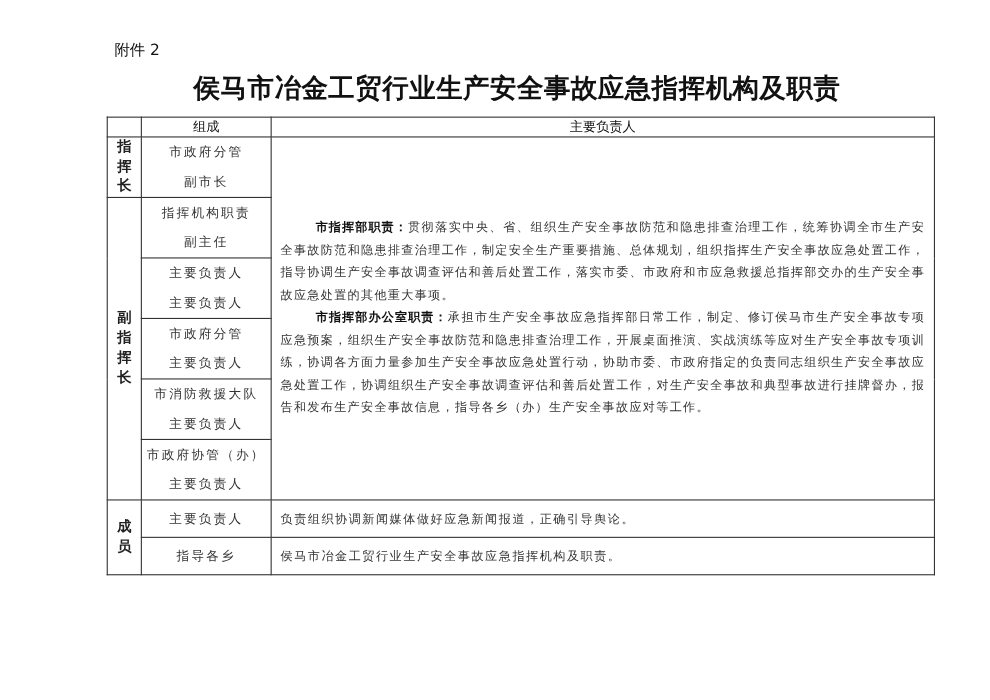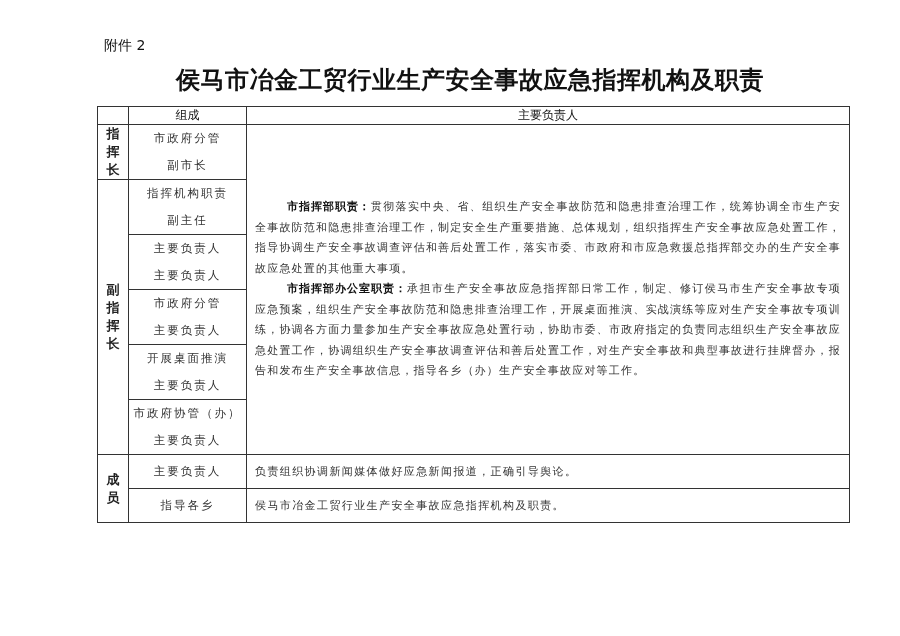--- a/index.html
+++ b/index.html
@@ -102,21 +102,21 @@
       </td>
     </tr>
     <tr style="height:54px">
       <td class="member">
         <span>市政府分管</span>
         <span>主要负责人</span>
       </td>
     </tr>
     <tr style="height:55px">
       <td class="member">
-        <span>开展桌面推演</span>
+        <span>市消防救援大队</span>
         <span>主要负责人</span>
       </td>
     </tr>
     <tr style="height:55px">
       <td class="member">
         <span>市政府协管（办）</span>
         <span>主要负责人</span>
       </td>
     </tr>
     <tr style="height:34px">

